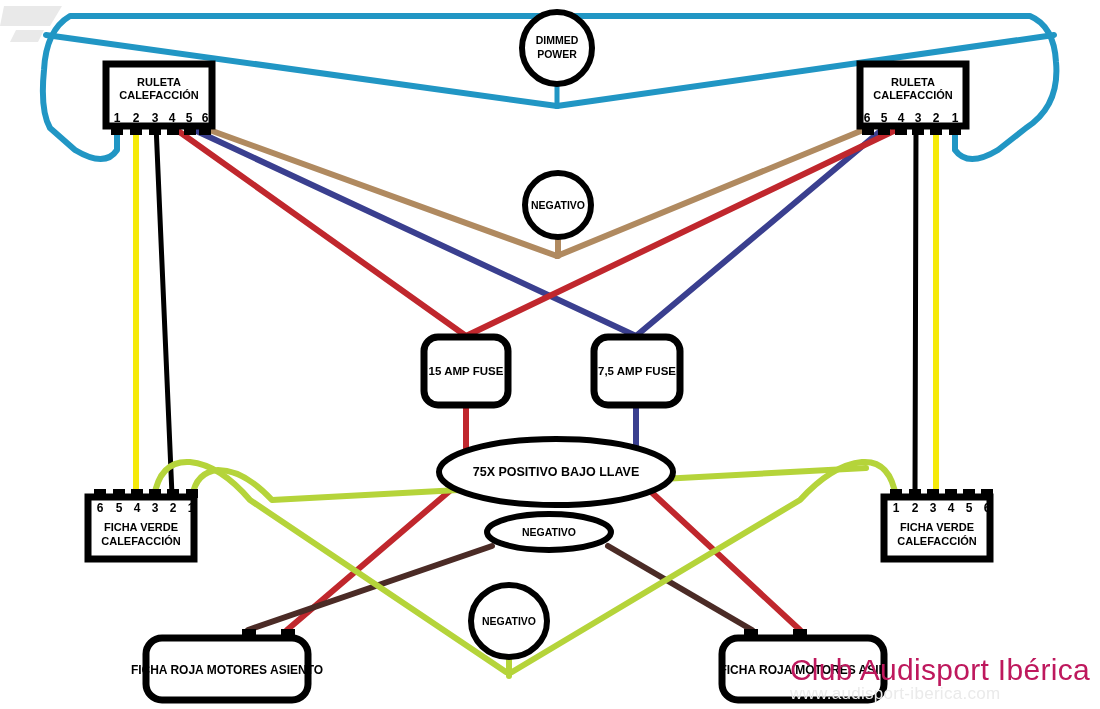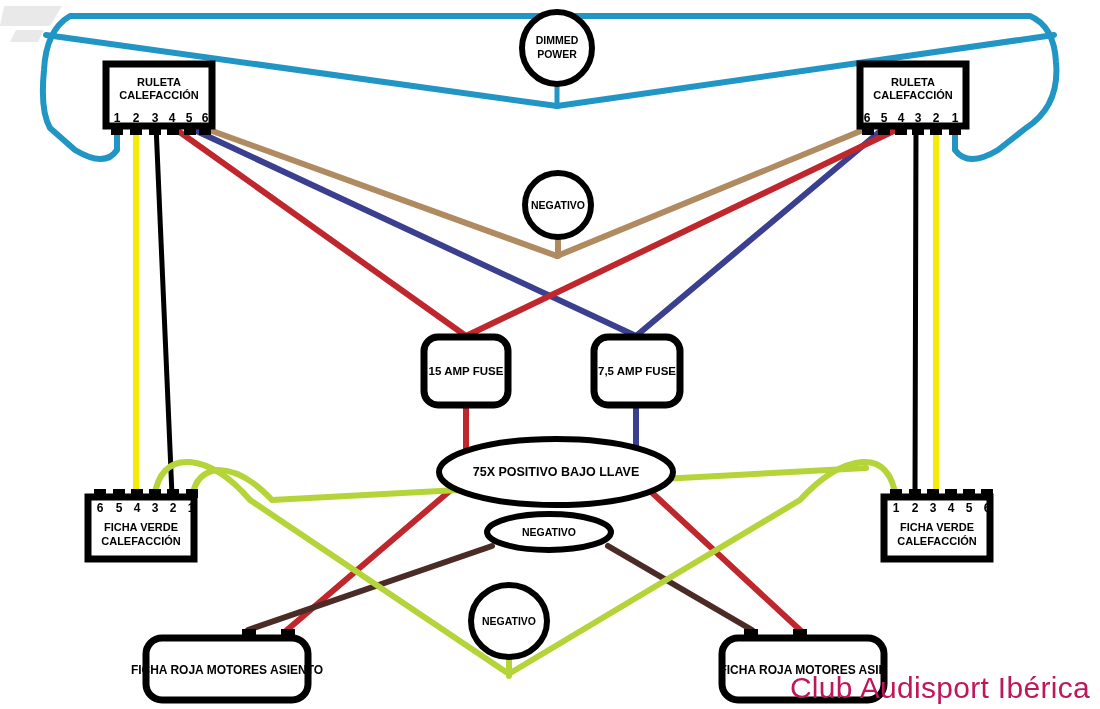--- a/index.html
+++ b/index.html
@@ -214,15 +214,16 @@
     </g>
 
   </svg>
 
   <svg class="wm-logo" viewBox="0 0 78 44">
     <polygon points="4,6 62,6 50,26 0,26" fill="#e9e9e9"></polygon>
     <polygon points="16,30 44,30 38,42 10,42" fill="#e9e9e9"></polygon>
   </svg>
   <div class="wm">
     <div class="wm-line1">Club Audisport Ibérica</div>
+    <div class="wm-line2">www.audisport-iberica.com</div>
   </div>
 
 </div>
 
 </body></html>

